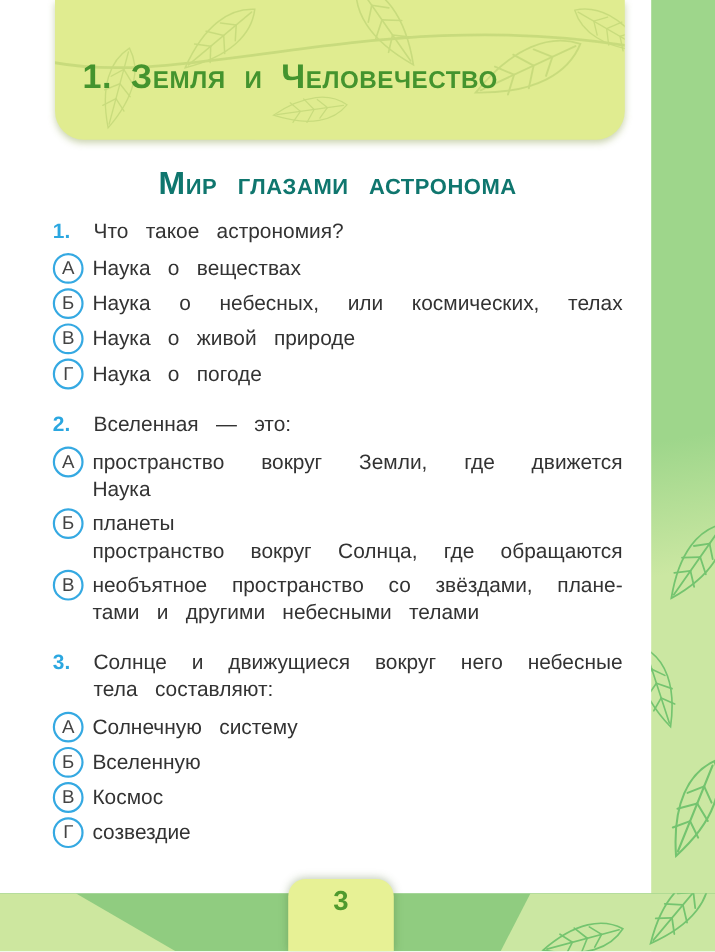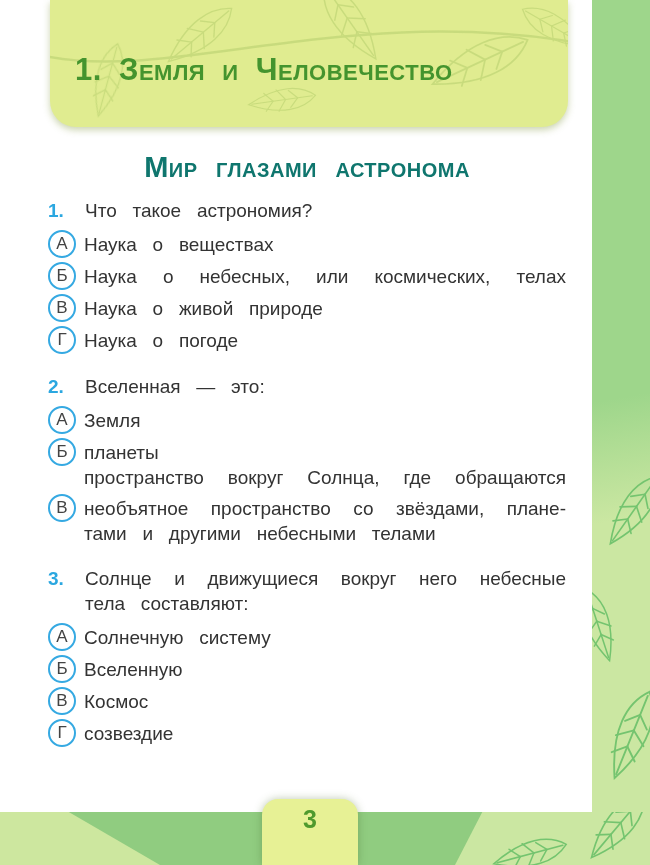--- a/index.html
+++ b/index.html
@@ -149,21 +149,22 @@
     <div class="question">
       <div class="q-head">
         <span class="q-num">2.</span>
         <div class="q-text">
           <div class="line">Вселенная — это:</div>
         </div>
       </div>
       <div class="option">
         <span class="circle">А</span>
         <div class="opt-text">
-          <div class="line">Земля</div>
+          <div class="line just">пространство вокруг Земли, где движется</div>
+          <div class="line">Наука</div>
         </div>
       </div>
       <div class="option">
         <span class="circle">Б</span>
         <div class="opt-text">
           <div class="line">планеты</div>
           <div class="line just">пространство вокруг Солнца, где обращаются</div>
         </div>
       </div>
       <div class="option">

